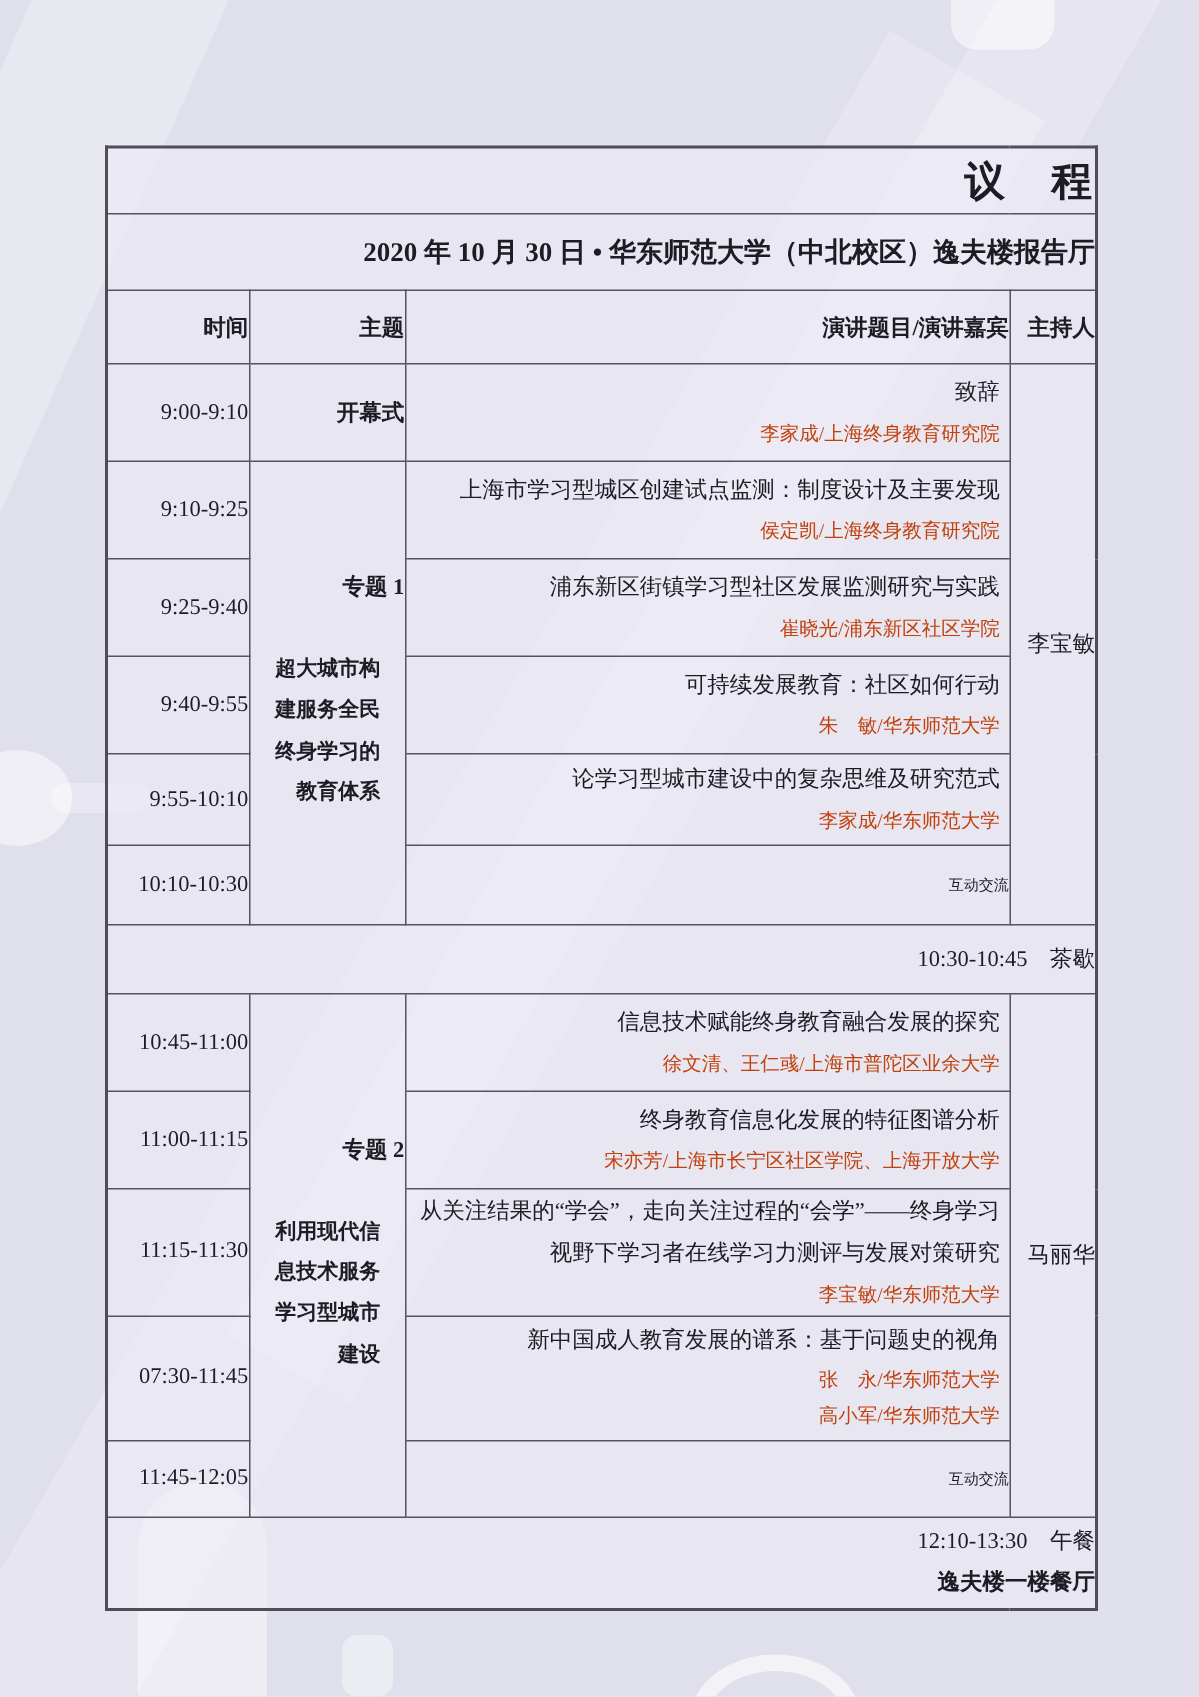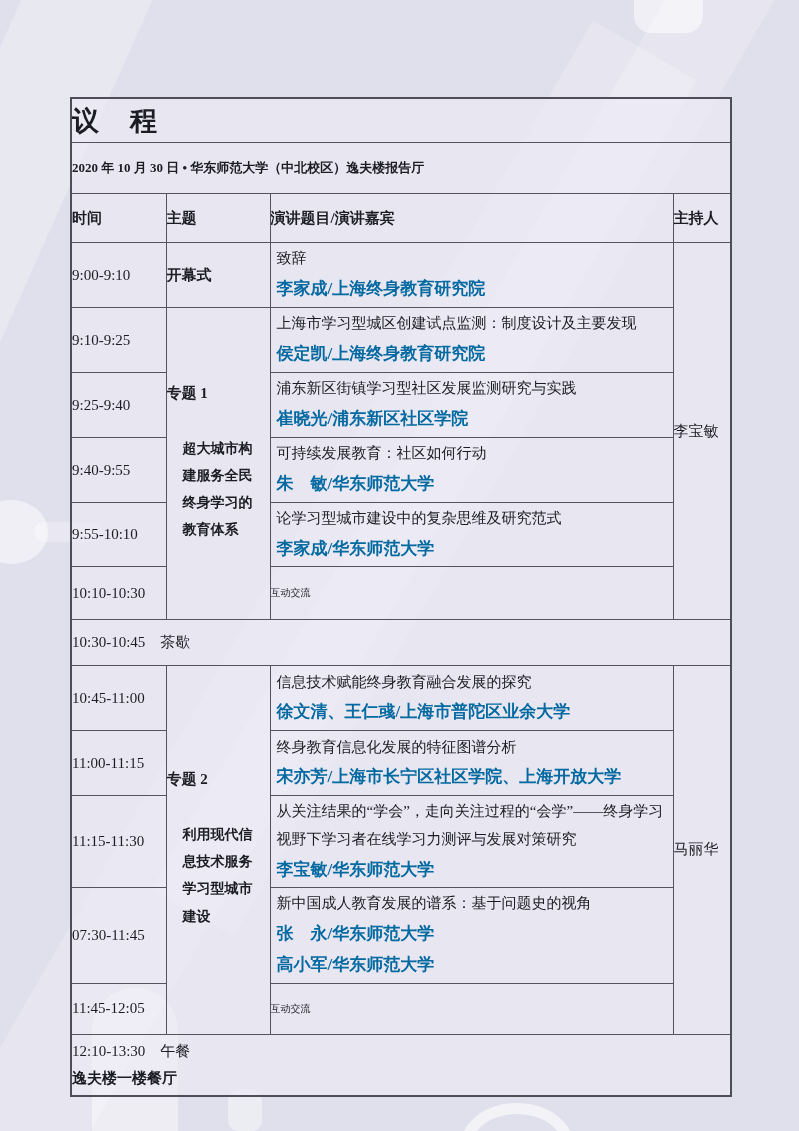--- a/index.html
+++ b/index.html
@@ -25,39 +25,39 @@
   #bottom-ring{left:460px;top:1103px;width:92px;height:66px;border:11px solid rgba(255,255,255,0.6);border-radius:50%;background:transparent;}
 
   table.agenda{
     position:absolute;left:70px;top:97px;z-index:1;
     width:660px;border-collapse:collapse;table-layout:fixed;
     background:rgba(236,235,246,0.55);
     border:2px solid #4e4e58;
   }
   td{
     border:1px solid #54545e;
-    text-align:left;vertical-align:middle;
+    text-align:right;vertical-align:middle;
     padding:0;overflow:hidden;
   }
   tr.h43 td{height:43px}
   tr.h50 td{height:50px}
   tr.h48 td{height:48px}
   tr.h60 td{height:60px}
   tr.h56 td{height:56px}
   tr.h52 td{height:52px}
   tr.h45 td{height:45px}
   tr.h78 td{height:78px}
 
   .title{font-size:27px;font-weight:bold;letter-spacing:2px;}
-  .date{font-size:13px;font-weight:bold;}
+  .date{font-size:18px;font-weight:bold;}
   .head{font-size:15px;font-weight:bold;}
   .time{font-size:15px;}
   .talk{padding:2px 6px;}
   .talk .t{font-weight:normal;font-size:15px;line-height:1.85;}
-  .talk .s{font-size:17px;line-height:1.85;color:#0369a1;font-weight:bold;}
+  .talk .s{font-size:13px;line-height:1.85;color:#c2410c;}
   .pre{white-space:pre-line;}
   .theme{font-weight:bold;font-size:15px;}
   .theme-label{font-weight:bold;font-size:15px;margin-bottom:32px;}
   .theme-desc{font-weight:bold;font-size:14px;line-height:1.95;padding:0 16px;}
   .host{font-size:15px;}
   .discussion{font-size:10px;}
   .break-cell{font-size:15px;}
   .lunch .l1{font-size:15px;line-height:1.8;}
   .lunch .l2{font-size:15px;font-weight:bold;line-height:1.8;}
 </style>

